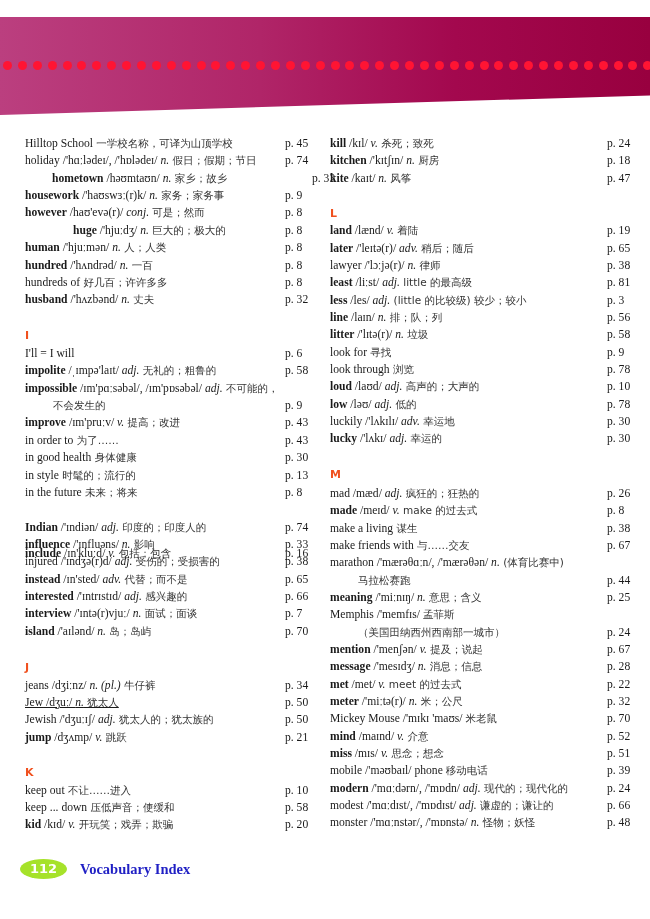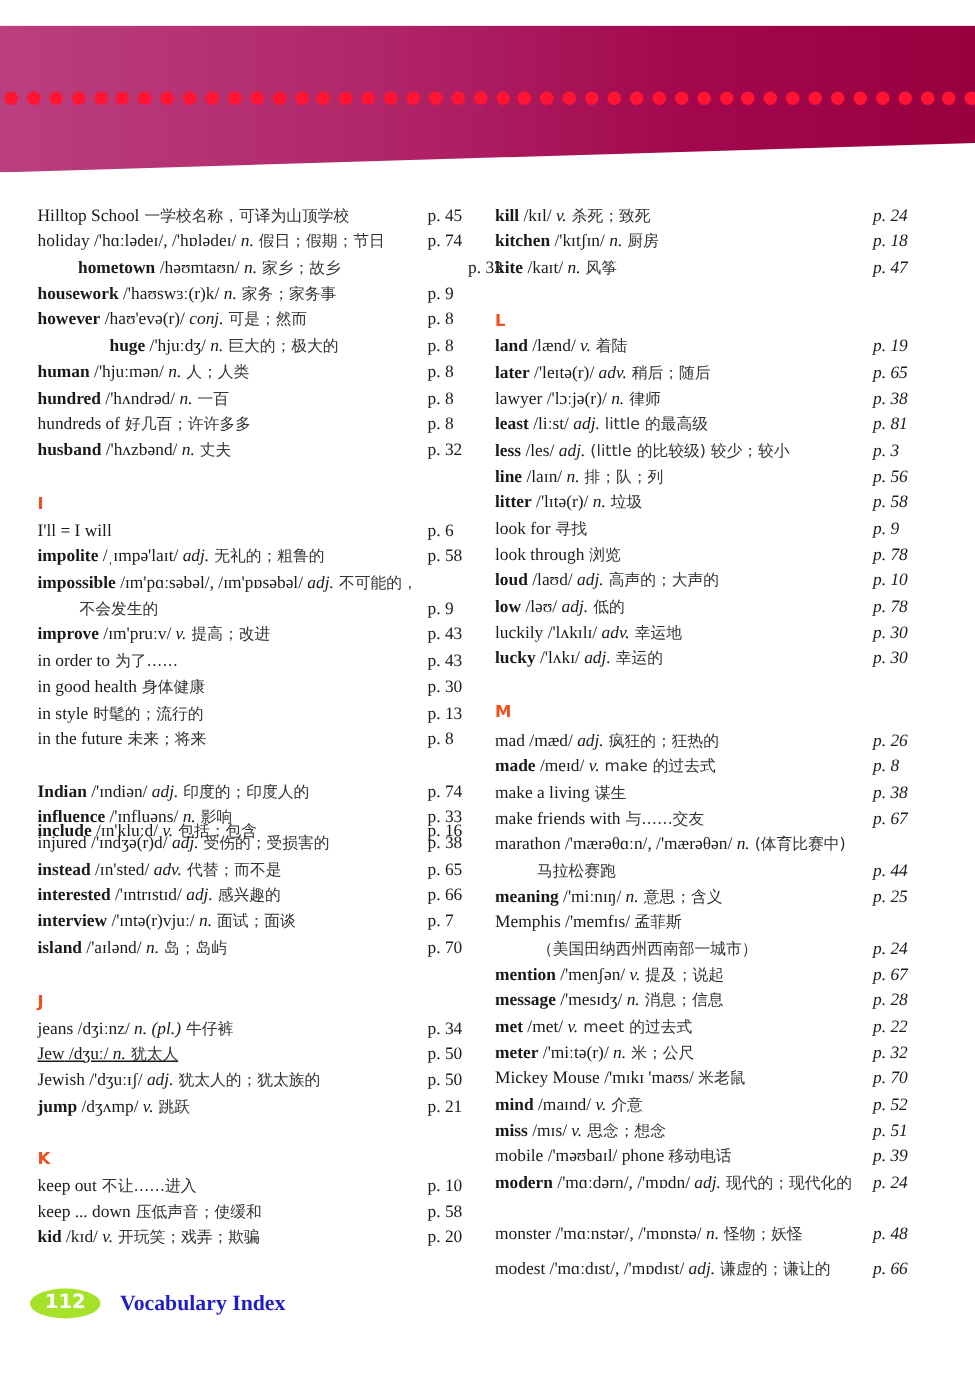--- a/index.html
+++ b/index.html
@@ -28,21 +28,21 @@
   .row {
     position: absolute; left: 0; height: 17px; line-height: 17px;
     font-size: 11.6px; white-space: nowrap;
   }
   .row .hw { font-weight: bold; }
   .row .pron { }
   .row .pos { font-style: italic; }
   .row .cn { font-family: "DejaVu Sans", sans-serif; font-size: 10.5px; color: #333; }
   .row .pg { position: absolute; top: 0; }
   .col.left .row .pg { left: 260px; }
-  .col.right .row .pg { left: 252px; font-style: italic; }
+  .col.right .row .pg { left: 277px; }
   .row.indent .cn { padding-left: 28px; }
   .letter {
     position: absolute; left: 0; height: 16px; line-height: 16px;
     font-family: "DejaVu Sans", sans-serif; font-weight: bold; font-size: 11px;
     color: #f0501e;
   }
   .footer-badge {
     position: absolute; left: 20px; top: 859px; width: 47px; height: 20px;
     border-radius: 50%; background: #a6e22a;
     color: #ffffff; font-family: "DejaVu Sans", sans-serif; font-weight: bold;
@@ -174,18 +174,18 @@
     <div class="row indent" style="top: 624px;"><span class="cn">（美国田纳西州西南部一城市）</span><span class="pg">p. 24</span></div>
     <div class="row" style="top: 641px;"><span class="hw">mention</span><span class="pron"> /'menʃən/ </span><span class="pos">v.</span><span class="cn"> 提及；说起</span><span class="pg">p. 67</span></div>
     <div class="row" style="top: 658px;"><span class="hw">message</span><span class="pron"> /'mesɪdʒ/ </span><span class="pos">n.</span><span class="cn"> 消息；信息</span><span class="pg">p. 28</span></div>
     <div class="row" style="top: 676px;"><span class="hw">met</span><span class="pron"> /met/ </span><span class="pos">v.</span><span class="cn"> meet 的过去式</span><span class="pg">p. 22</span></div>
     <div class="row" style="top: 693px;"><span class="hw">meter</span><span class="pron"> /'miːtə(r)/ </span><span class="pos">n.</span><span class="cn"> 米；公尺</span><span class="pg">p. 32</span></div>
     <div class="row" style="top: 710px;"><span class="">Mickey Mouse</span><span class="pron"> /'mɪkɪ 'maʊs/ </span><span class="pos"></span><span class="cn"> 米老鼠</span><span class="pg">p. 70</span></div>
     <div class="row" style="top: 728px;"><span class="hw">mind</span><span class="pron"> /maɪnd/ </span><span class="pos">v.</span><span class="cn"> 介意</span><span class="pg">p. 52</span></div>
     <div class="row" style="top: 745px;"><span class="hw">miss</span><span class="pron"> /mɪs/ </span><span class="pos">v.</span><span class="cn"> 思念；想念</span><span class="pg">p. 51</span></div>
     <div class="row" style="top: 762px;"><span class="">mobile</span><span class="pron"> /'məʊbaɪl/  phone </span><span class="pos"></span><span class="cn"> 移动电话</span><span class="pg">p. 39</span></div>
     <div class="row" style="top: 780px;"><span class="hw">modern</span><span class="pron"> /'mɑːdərn/, /'mɒdn/ </span><span class="pos">adj.</span><span class="cn"> 现代的；现代化的</span><span class="pg">p. 24</span></div>
-    <div class="row" style="top: 797px; margin-top: 40px;"><span class="">modest</span><span class="pron"> /'mɑːdɪst/, /'mɒdɪst/ </span><span class="pos">adj.</span><span class="cn"> 谦虚的；谦让的</span><span class="pg">p. 66</span></div>
+    <div class="row" style="top: 797px;"><span class="">modest</span><span class="pron"> /'mɑːdɪst/, /'mɒdɪst/ </span><span class="pos">adj.</span><span class="cn"> 谦虚的；谦让的</span><span class="pg">p. 66</span></div>
     <div class="row" style="top: 814px;"><span class="">monster</span><span class="pron"> /'mɑːnstər/, /'mɒnstə/ </span><span class="pos">n.</span><span class="cn"> 怪物；妖怪</span><span class="pg">p. 48</span></div>
   </div>
 
 <div class="footer-badge">112</div>
 <div class="footer-title">Vocabulary Index</div>
 
 </body></html>

